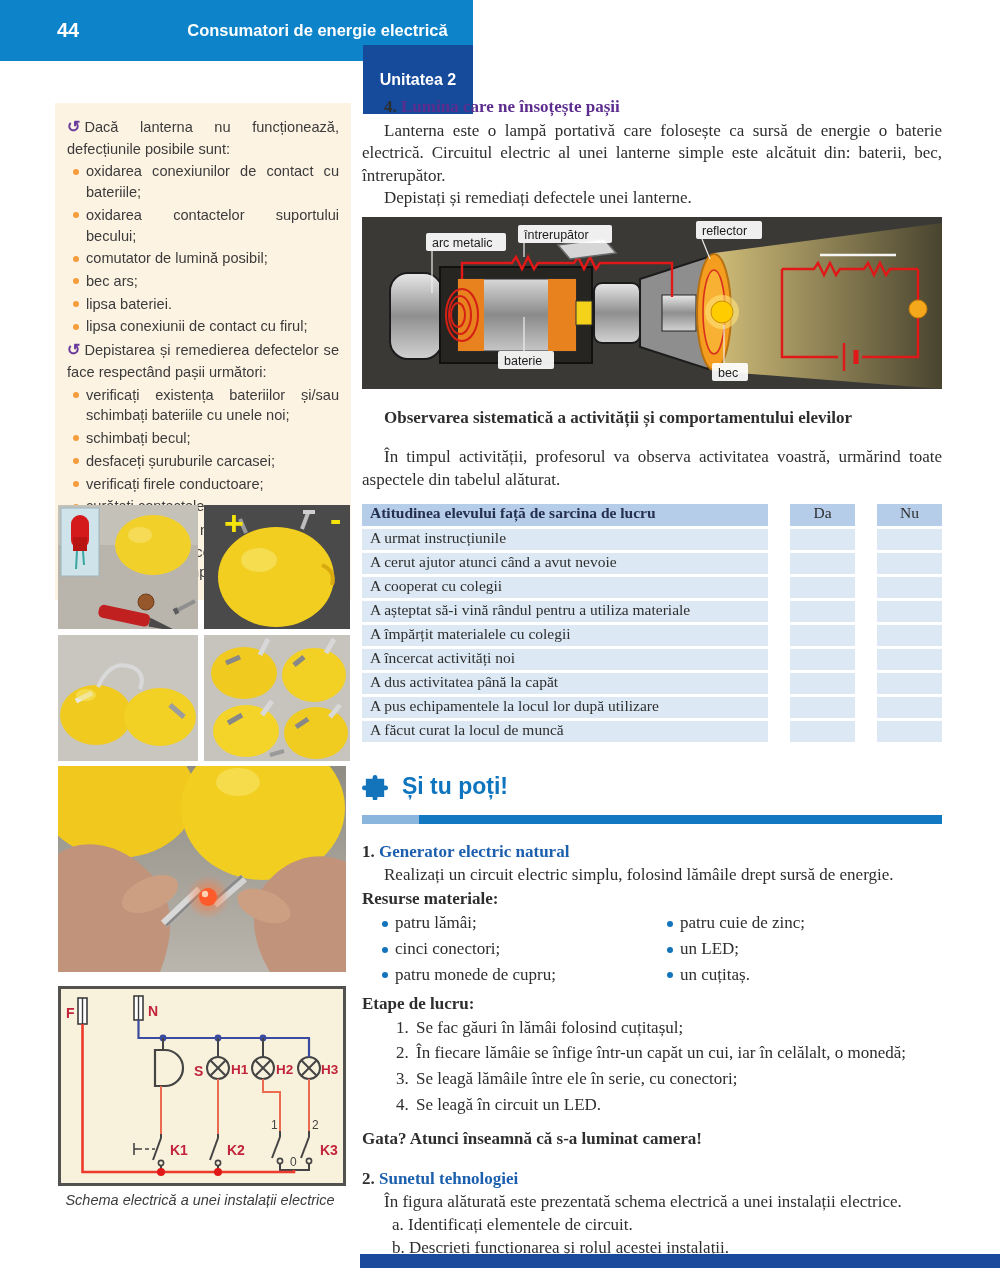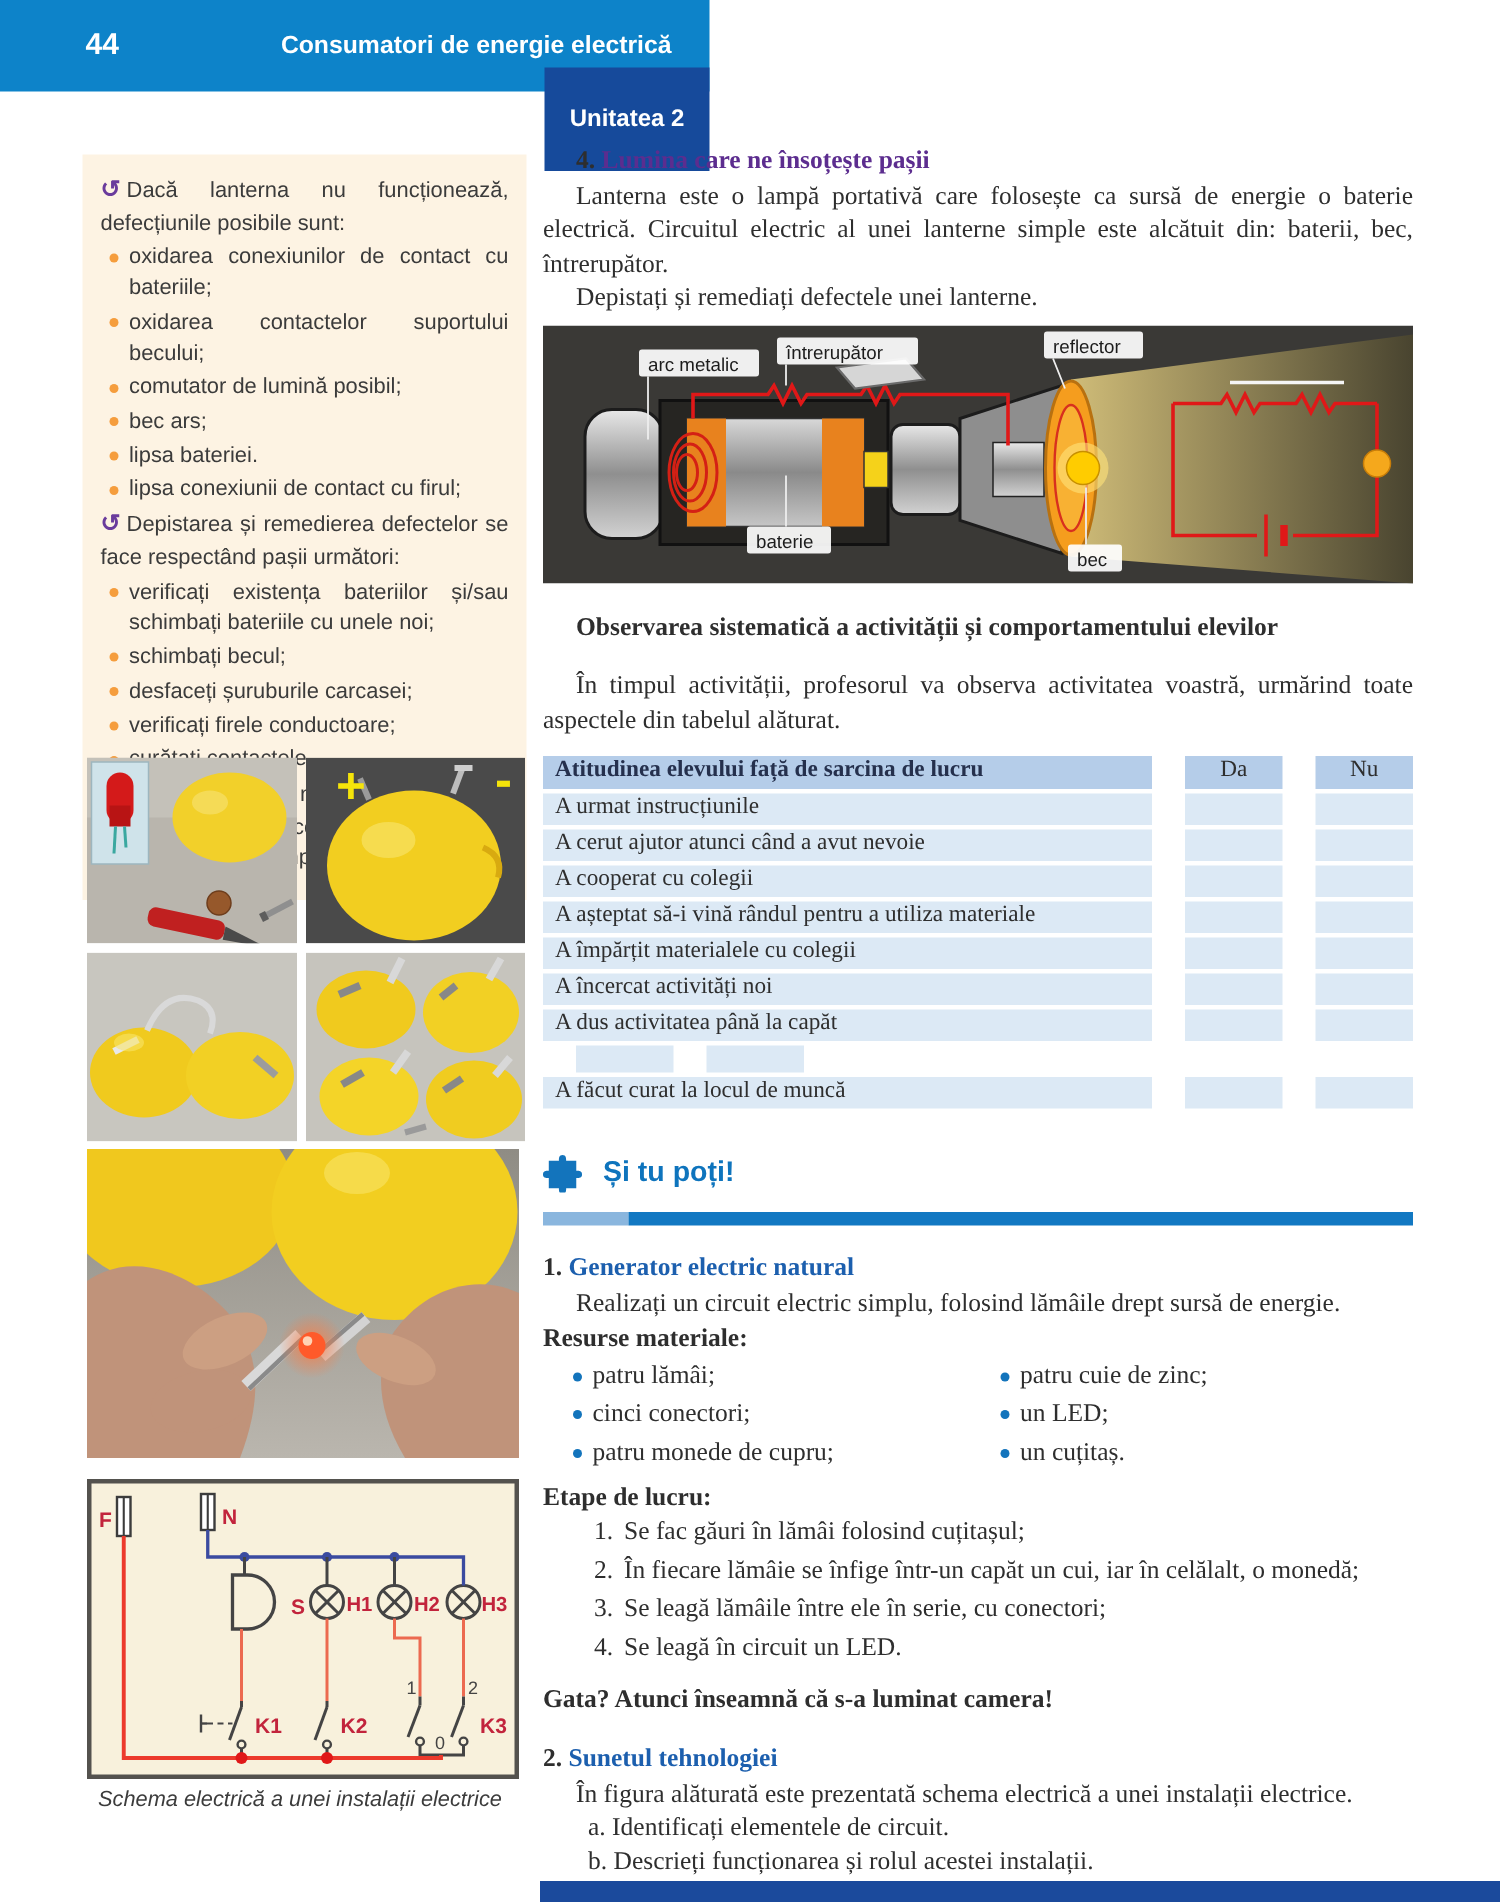--- a/index.html
+++ b/index.html
@@ -48,21 +48,21 @@
   .obs-table{margin-top:13px;font-size:15.5px;line-height:1.1;}
   .t-row{display:flex;margin-bottom:3px;}
   .t-cell{background:#dce9f5;padding:0 8px 4px 8px;}
   .t-state{flex:1;}
   .t-yn{width:49px;margin-left:22px;text-align:center;}
   .t-head .t-cell{background:#b5cde9;}
   .t-head .t-state{font-weight:bold;color:#25304d;}
   .t-yn-empty{min-height:14px;}
 
   .banner{display:flex;align-items:center;gap:13px;margin-top:29px;}
-  .banner-title{font-family:"Liberation Sans",sans-serif;font-weight:bold;font-size:19px;color:#0e74bd;}
+  .banner-title{font-family:"Liberation Sans",sans-serif;font-weight:bold;font-size:23px;color:#0e74bd;}
   .progress-bar{display:flex;height:9px;margin-top:13px;}
   .progress-bar .seg1{width:57px;background:#8ab6de;}
   .progress-bar .seg2{flex:1;background:#1278c2;}
 
   .act-head{font-weight:bold;font-size:17px;margin:17px 0 1px 0;}
   .bold-label{font-weight:bold;margin:1px 0 1px 0;}
   .res-cols{display:flex;margin:2px 0 4px 0;}
   .res-col{list-style:none;margin:0;padding:0;}
   .res-col.c1{width:298px;padding-left:33px;box-sizing:border-box;}
   .res-col.c2{padding-left:20px;}
@@ -408,20 +408,21 @@
           <div class="t-cell t-state">A încercat activități noi</div>
           <div class="t-cell t-yn t-yn-empty"></div>
           <div class="t-cell t-yn t-yn-empty"></div>
         </div>
       <div class="t-row">
           <div class="t-cell t-state">A dus activitatea până la capăt</div>
           <div class="t-cell t-yn t-yn-empty"></div>
           <div class="t-cell t-yn t-yn-empty"></div>
         </div>
       <div class="t-row">
+          <div class="t-cell t-state">A pus echipamentele la locul lor după utilizare</div>
           <div class="t-cell t-yn t-yn-empty"></div>
           <div class="t-cell t-yn t-yn-empty"></div>
         </div>
       <div class="t-row">
           <div class="t-cell t-state">A făcut curat la locul de muncă</div>
           <div class="t-cell t-yn t-yn-empty"></div>
           <div class="t-cell t-yn t-yn-empty"></div>
         </div>
     </div>
 

